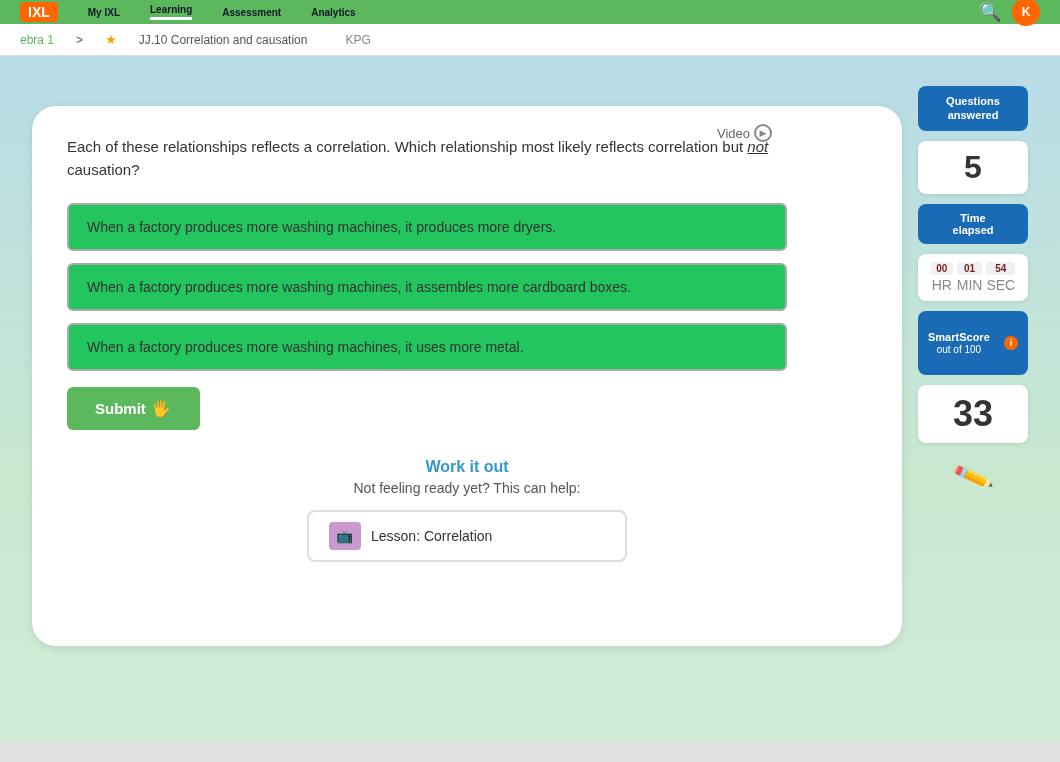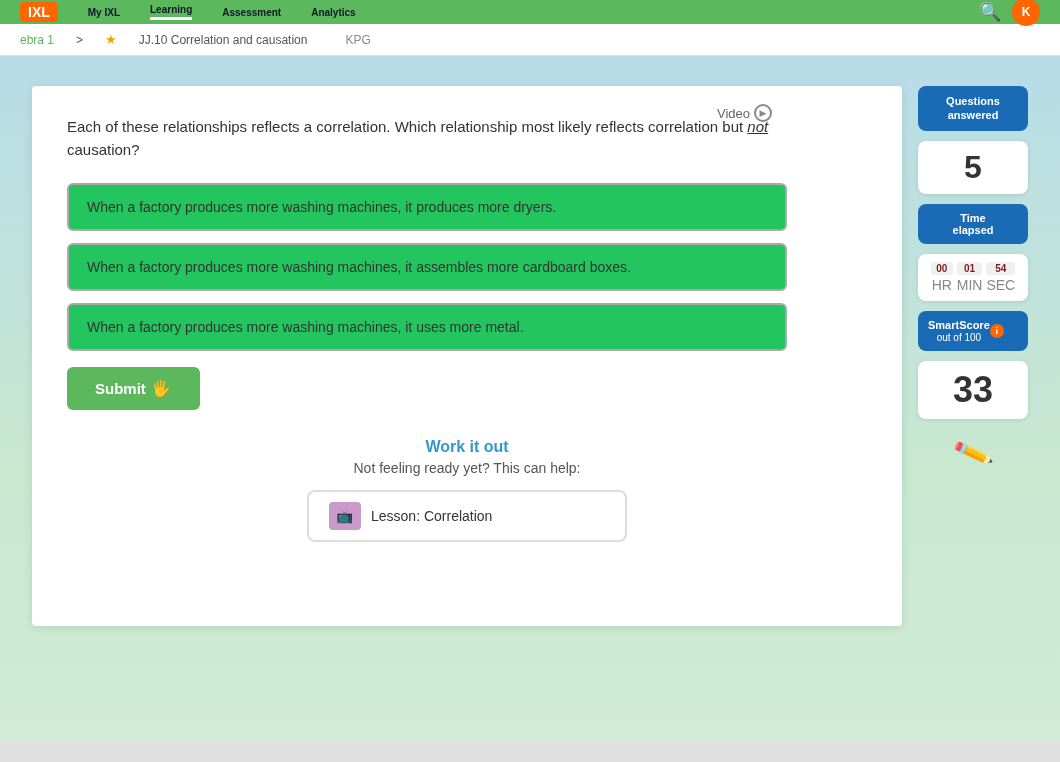--- a/index.html
+++ b/index.html
@@ -91,26 +91,27 @@
       height: calc(762px - 40px - 36px);
       display: flex;
       align-items: flex-start;
       justify-content: center;
       padding: 30px 20px;
     }
 
     
     .question-card {
       background: white;
-      border-radius: 4px;
+      border-radius: 24px;
       padding: 30px 35px 30px 35px;
       width: 870px;
       min-height: 540px;
       position: relative;
       box-shadow: 0 2px 10px rgba(0,0,0,0.1);
+      margin-top: 20px;
     }
 
     .video-link {
       position: absolute;
       top: 18px;
       right: 130px;
       font-size: 13px;
       color: #666;
       display: flex;
       align-items: center;
@@ -277,28 +278,28 @@
     .time-label {
       font-size: 14px;
       color: #888;
       display: block;
       margin-top: 2px;
     }
 
     .smartscore-box {
       background: #1a6bb5;
       border-radius: 8px;
-      padding: 8px 10px;
+      padding: 20px 10px;
       text-align: center;
       color: white;
       font-size: 11px;
       font-weight: 600;
       display: flex;
       align-items: center;
-      justify-content: flex-start;
+      justify-content: space-between;
       gap: 0;
     }
     .info-circle {
       width: 14px;
       height: 14px;
       background: #ff6600;
       border-radius: 50%;
       font-size: 9px;
       font-weight: bold;
       color: white;

